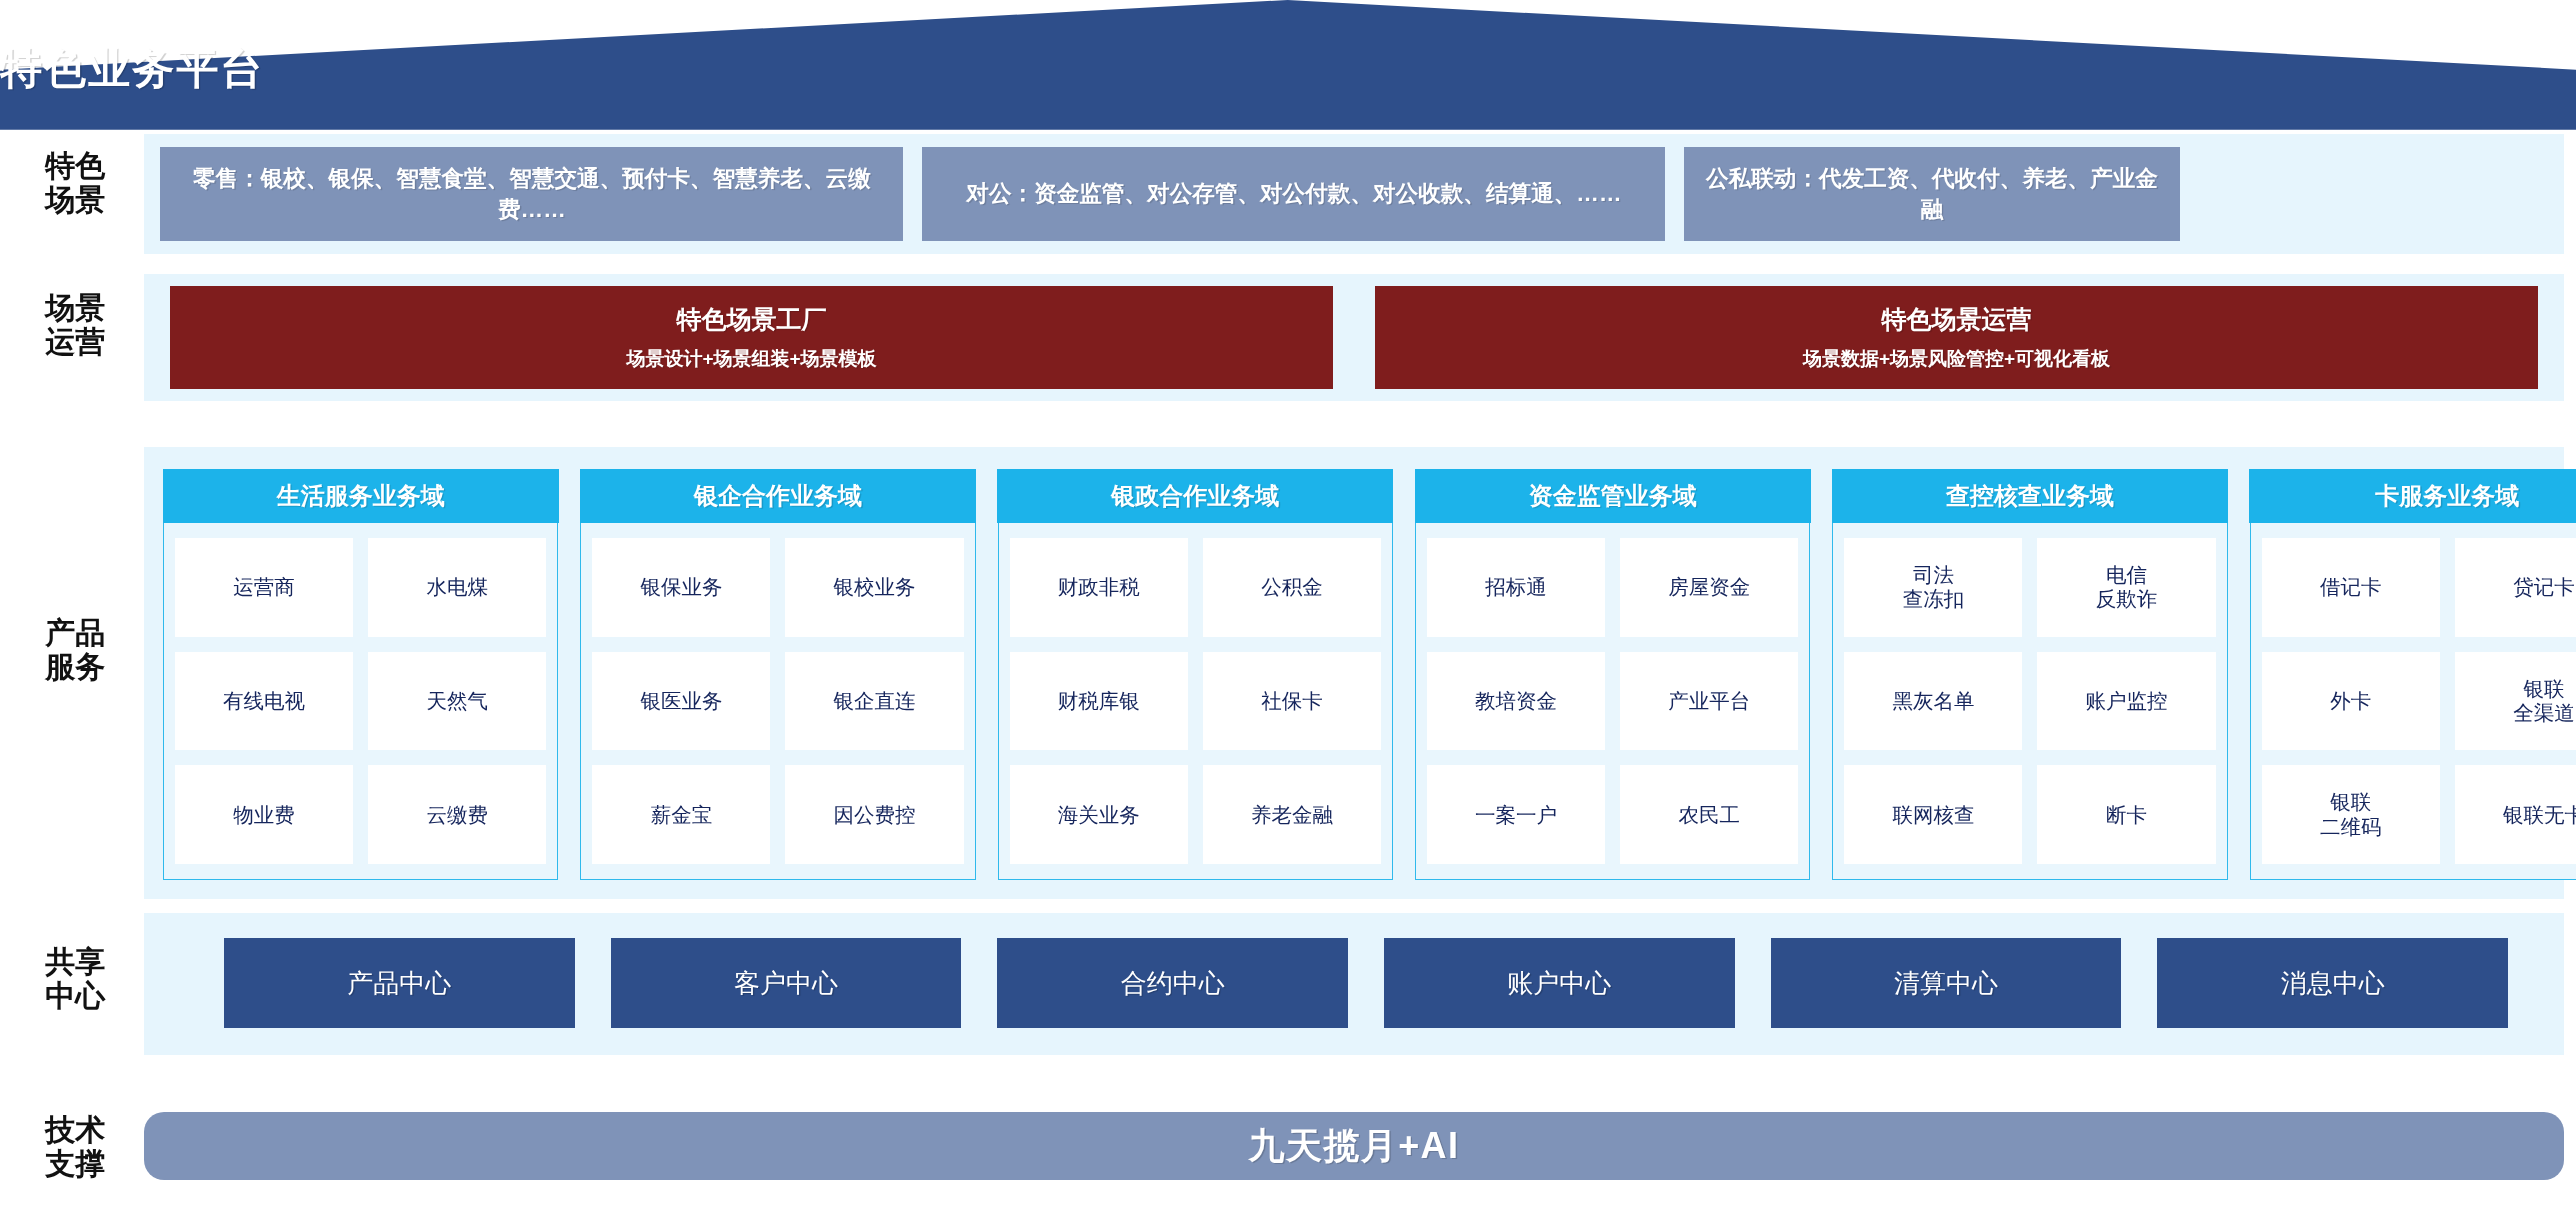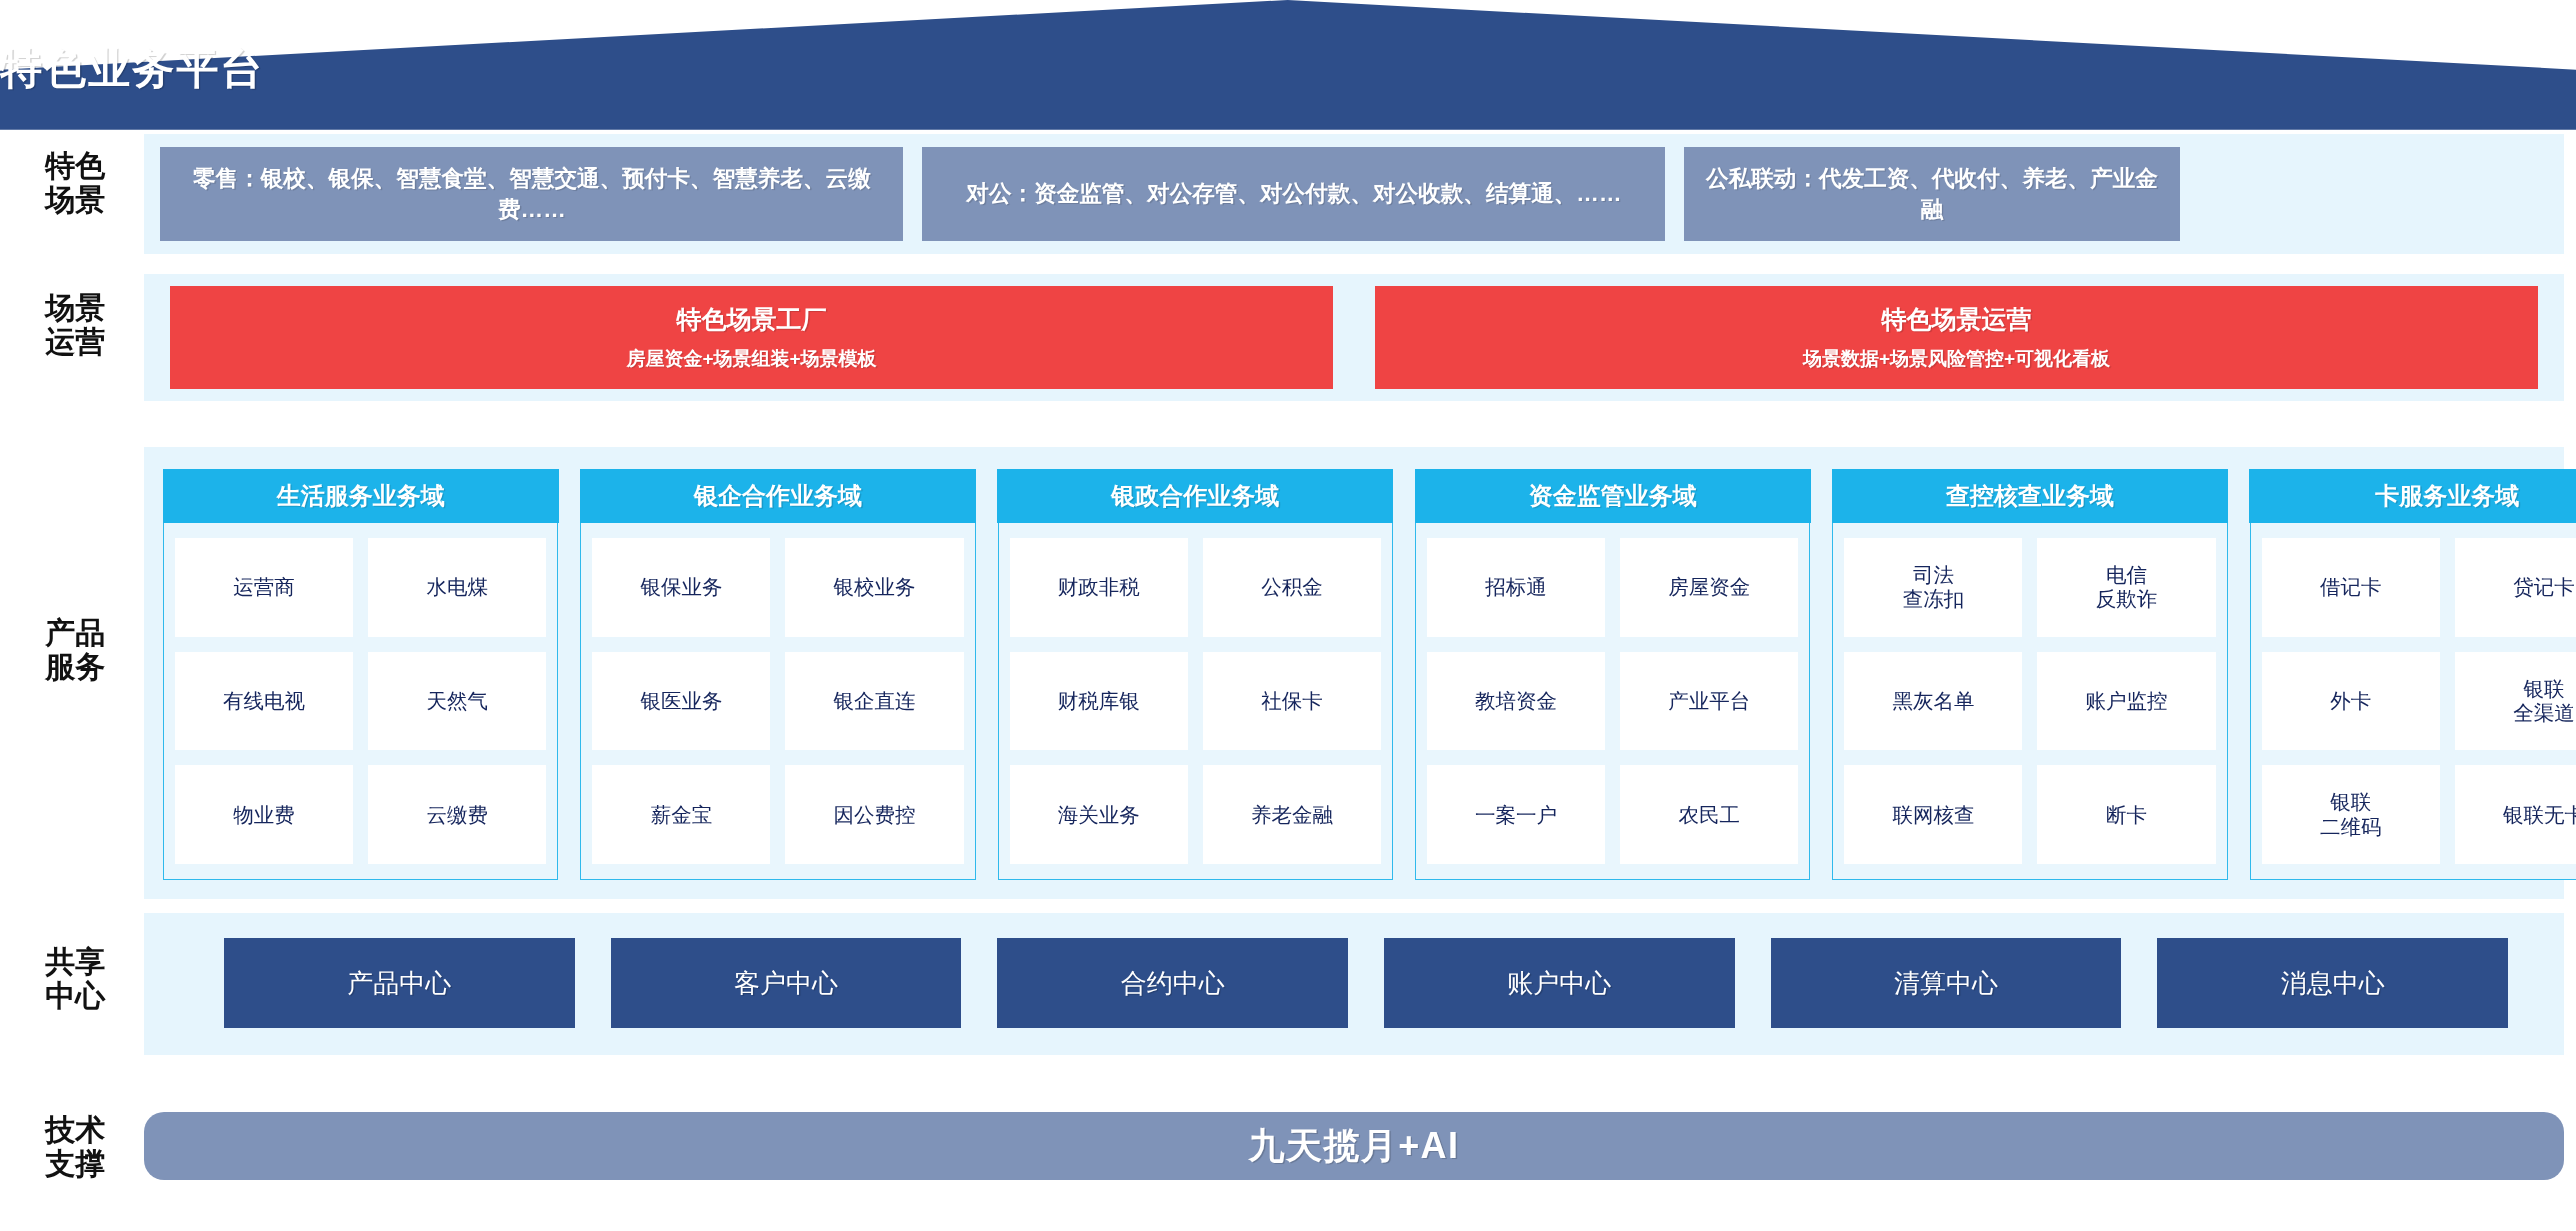--- a/index.html
+++ b/index.html
@@ -45,21 +45,21 @@
   }
   .scn-box.b1{flex:0 0 743px;}
   .scn-box.b2{flex:0 0 743px;}
   .scn-box.b3{flex:1 1 auto;}
 
   
   .ops-band{left:144px;top:274px;width:2420px;height:127px;}
   .ops-inner{position:absolute;left:144px;top:286px;width:2420px;height:103px;
              display:flex;gap:42px;padding:0 26px;box-sizing:border-box;}
   .ops-box{
-    flex:1 1 0;background:#ef4444;color:#ffffff;
+    flex:1 1 0;background:#7f1d1d;color:#ffffff;
     display:flex;flex-direction:column;align-items:center;justify-content:center;
     text-shadow:1.4px 1.4px 0.7px rgba(0,0,0,0.15);
   }
   .ops-title{font-size:25px;font-weight:bold;margin-bottom:9.6px;}
   .ops-sub{font-size:19px;font-weight:bold;}
 
   
   .prod-band{left:144px;top:447px;width:2420px;height:452px;}
   .prod-inner{position:absolute;left:144px;top:469px;width:2520px;height:411px;
               display:flex;gap:22px;padding:0 19px;box-sizing:border-box;}
@@ -137,21 +137,21 @@
   </div>
 
   <div class="row-label lbl-ops">
     <div>场景</div>
     <div>运营</div>
   </div>
   <div class="band ops-band"></div>
   <div class="ops-inner">
     <div class="ops-box">
       <div class="ops-title">特色场景工厂</div>
-      <div class="ops-sub">房屋资金+场景组装+场景模板</div>
+      <div class="ops-sub">场景设计+场景组装+场景模板</div>
     </div>
     <div class="ops-box">
       <div class="ops-title">特色场景运营</div>
       <div class="ops-sub">场景数据+场景风险管控+可视化看板</div>
     </div>
   </div>
 
   <div class="row-label lbl-prod">
     <div>产品</div>
     <div>服务</div>

